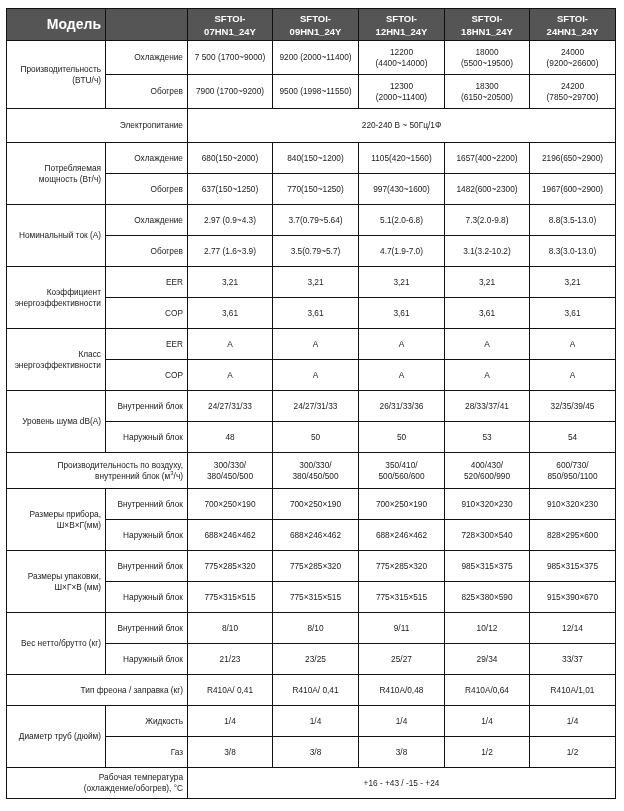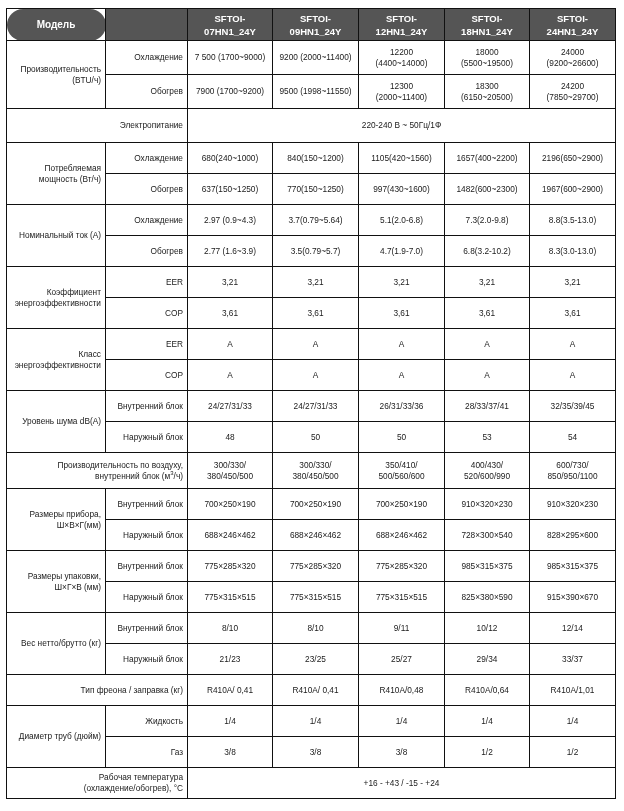--- a/index.html
+++ b/index.html
@@ -4,21 +4,21 @@
 <style>
   html, body { margin: 0; padding: 0; background: #ffffff; }
   body { width: 624px; height: 811px; position: relative; overflow: hidden;
          font-family: "Liberation Sans", sans-serif; color: #1a1a1a; }
   table.spec { position: absolute; left: 6px; top: 8px; border-collapse: collapse;
                table-layout: fixed; width: 609px; }
   table.spec td, table.spec th { border: 1px solid #111; padding: 0 4px; font-size: 8.3px;
                line-height: 11px; vertical-align: middle; font-weight: normal; }
   table.spec th { background: #555555; color: #ffffff; font-weight: bold; font-size: 9.5px;
                line-height: 13px; text-align: center; }
-  table.spec th.left { text-align: center; font-size: 10px; border-radius: 16px; }
+  table.spec th.left { text-align: right; font-size: 14px; }
   td.v { text-align: center; }
   td.lab { text-align: right; }
   tr.hdr { height: 32px; }
   tr.r30 { height: 31px; }
   tr.r34 { height: 34px; }
   tr.r36 { height: 36px; margin-left: 18px; }
   sup { font-size: 6px; line-height: 0; }
 </style>
 </head>
 <body>
@@ -60,21 +60,21 @@
         <td class="v">18300<br>(6150~20500)</td>
         <td class="v">24200<br>(7850~29700)</td>
       </tr>
       <tr class="r34">
         <td class="lab" colspan="2">Электропитание</td>
         <td class="v" colspan="5">220-240 В ~ 50Гц/1Ф</td>
       </tr>
       <tr class="r30">
         <td class="lab" rowspan="2">Потребляемая мощность (Вт/ч)</td>
         <td class="lab">Охлаждение</td>
-        <td class="v">680(240~1000)</td>
+        <td class="v">680(150~2000)</td>
         <td class="v">840(150~1200)</td>
         <td class="v">1105(420~1560)</td>
         <td class="v">1657(400~2200)</td>
         <td class="v">2196(650~2900)</td>
       </tr>
       <tr class="r30">
         <td class="lab">Обогрев</td>
         <td class="v">637(150~1250)</td>
         <td class="v">770(150~1250)</td>
         <td class="v">997(430~1600)</td>
@@ -88,21 +88,21 @@
         <td class="v">3.7(0.79~5.64)</td>
         <td class="v">5.1(2.0-6.8)</td>
         <td class="v">7.3(2.0-9.8)</td>
         <td class="v">8.8(3.5-13.0)</td>
       </tr>
       <tr class="r30">
         <td class="lab">Обогрев</td>
         <td class="v">2.77 (1.6~3.9)</td>
         <td class="v">3.5(0.79~5.7)</td>
         <td class="v">4.7(1.9-7.0)</td>
-        <td class="v">6.8(3.2-10.2)</td>
+        <td class="v">3.1(3.2-10.2)</td>
         <td class="v">8.3(3.0-13.0)</td>
       </tr>
       <tr class="r30">
         <td class="lab" rowspan="2">Коэффициент энергоэффективности</td>
         <td class="lab">EER</td>
         <td class="v">3,21</td>
         <td class="v">3,21</td>
         <td class="v">3,21</td>
         <td class="v">3,21</td>
         <td class="v">3,21</td>

